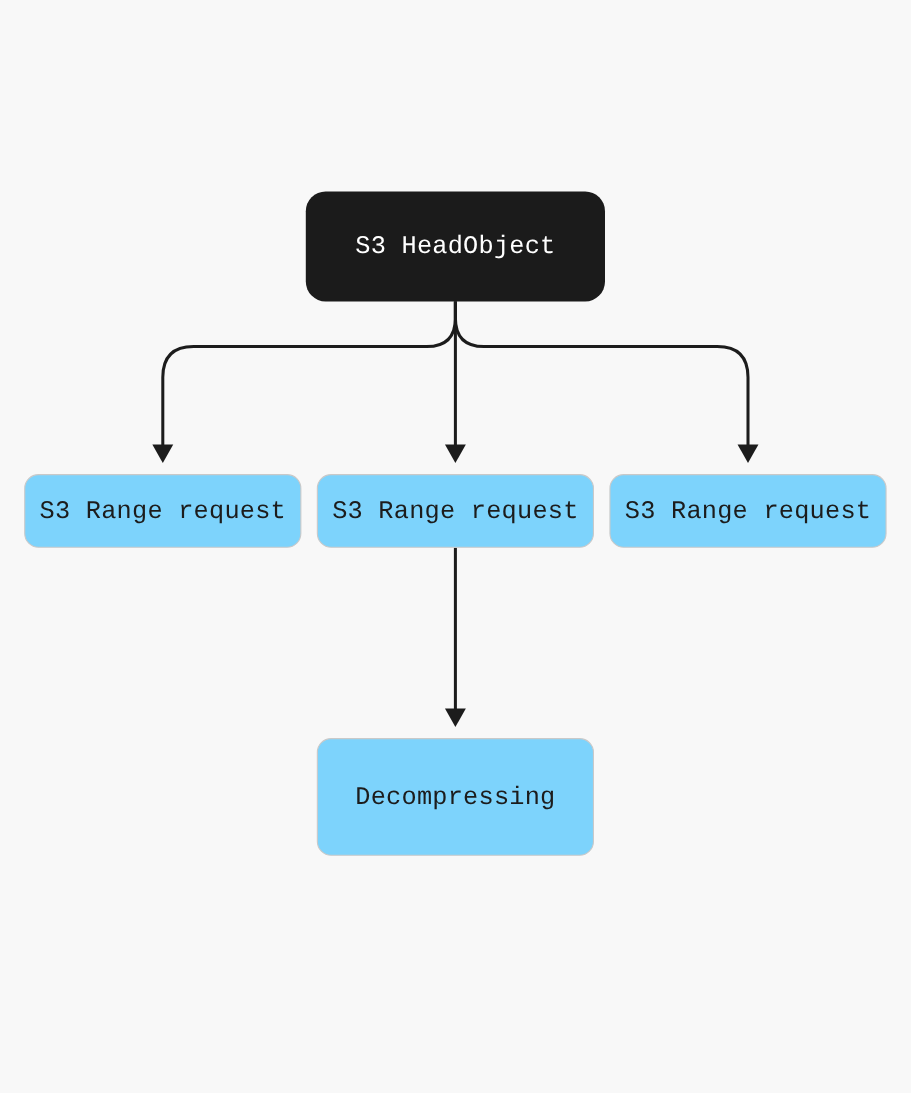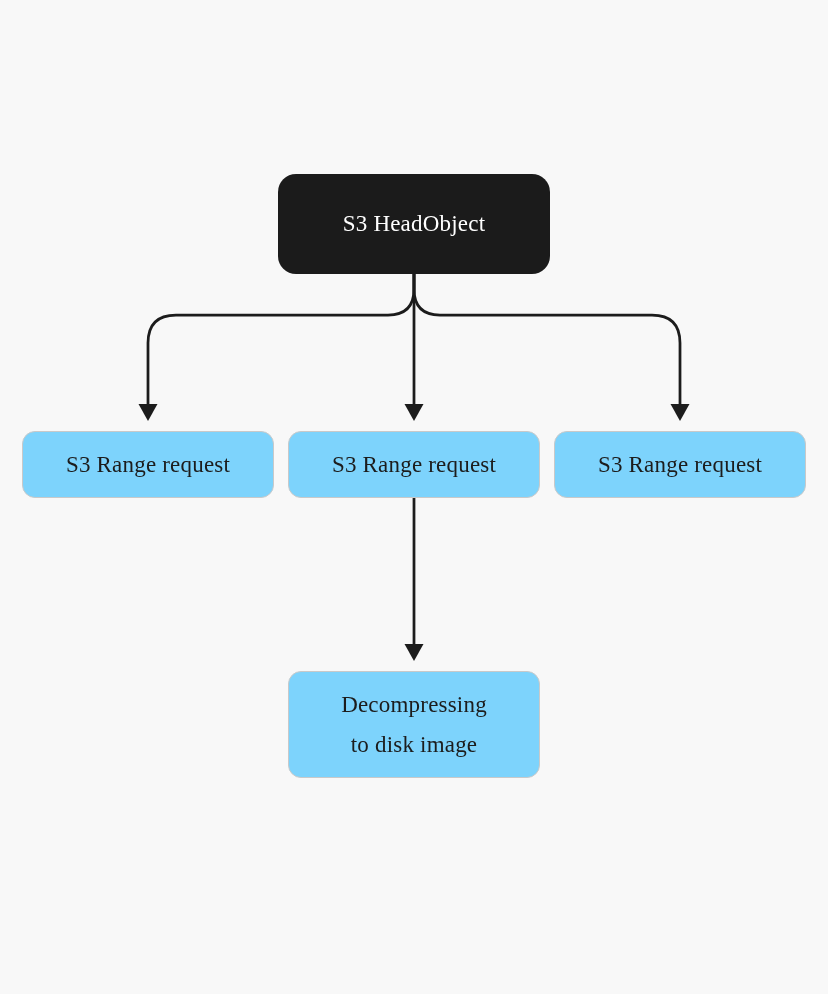--- a/index.html
+++ b/index.html
@@ -5,21 +5,21 @@
   html, body {
     margin: 0;
     padding: 0;
     background: #f8f8f8;
   }
   .canvas {
     position: relative;
     width: 828px;
     height: 994px;
     background: #f8f8f8;
-    font-family: Liberation Serif, serif;
+    font-family: Liberation Mono, monospace;
     overflow: hidden;
   }
   .edges-layer {
     position: absolute;
     left: 0;
     top: 0;
     width: 828px;
     height: 994px;
     pointer-events: none;
   }
@@ -100,16 +100,15 @@
   <div class="node node-light node-range-2">
     <span>S3 Range request</span>
   </div>
 
   <div class="node node-light node-range-3">
     <span>S3 Range request</span>
   </div>
 
   <div class="node node-light node-decompress">
     <span>Decompressing</span>
-    <span>to disk image</span>
   </div>
 
 </div>
 
 </body></html>

